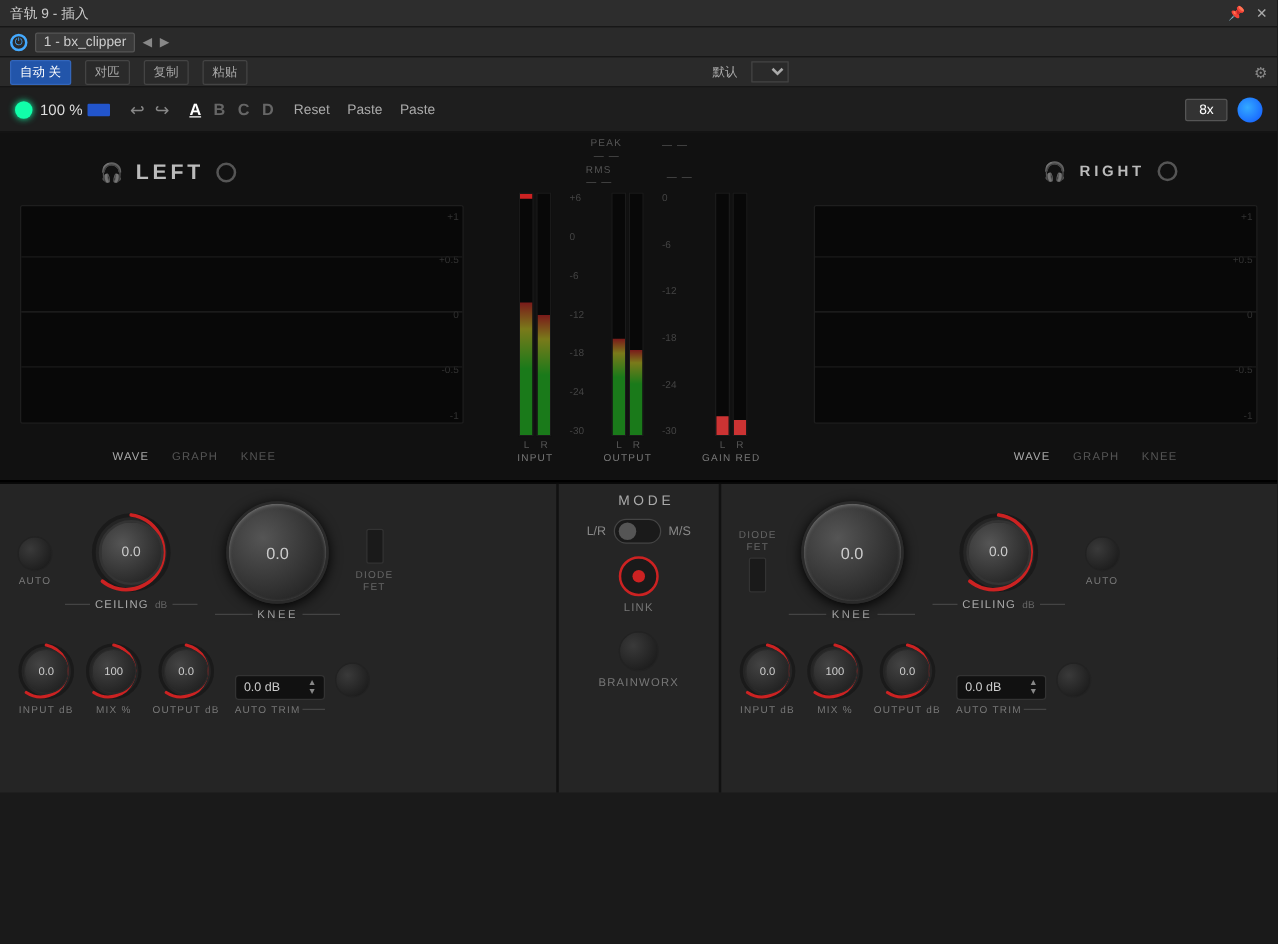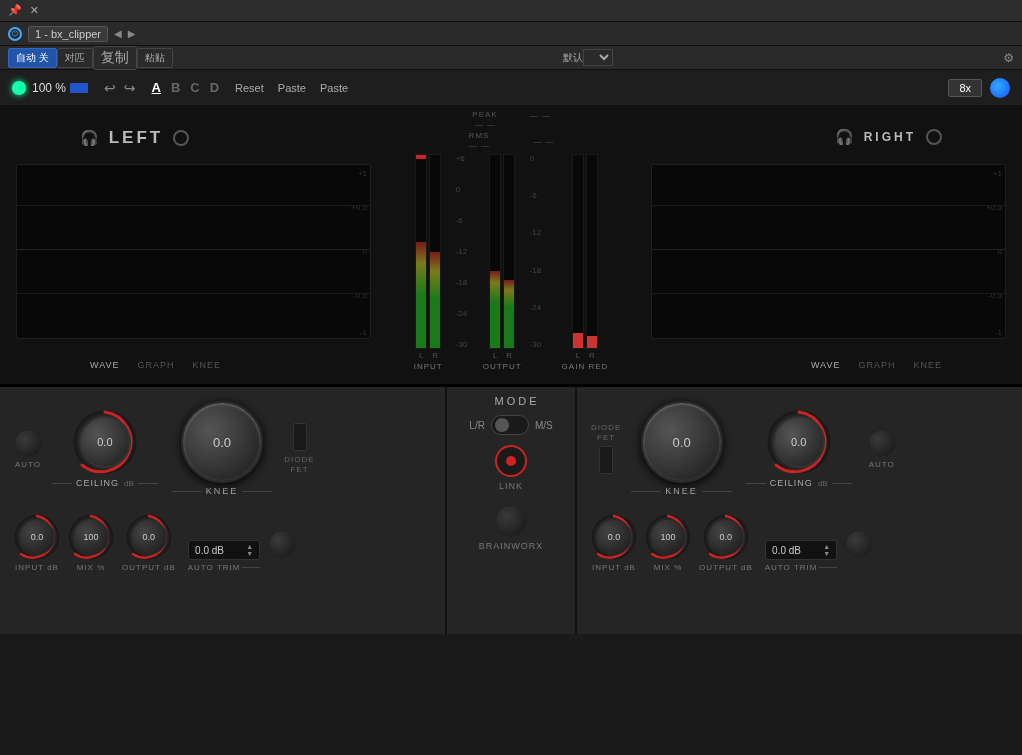--- a/index.html
+++ b/index.html
@@ -34,21 +34,21 @@
       border-bottom: 1px solid #111;
     }
 
     
     .toolbar2 {
       height: 24px;
       background: #2a2a2a;
       display: flex;
       align-items: center;
       padding: 0 8px;
-      gap: 0;
+      gap: 11px;
       border-bottom: 1px solid #111;
     }
 
     
     .plugin-header {
       height: 36px;
       background: #1e1e1e;
       display: flex;
       align-items: center;
       padding: 0 12px;
@@ -64,36 +64,37 @@
       padding: 0 10px;
       gap: 8px;
       border-top: 1px solid #000;
     }
 
   </style>
 </head>
 <body>
 
 <div class="os-bar">
+  <span style="font-size:11px;color:#ccc;flex:1;">音轨 9 - 插入</span>
   <span style="font-size:11px;color:#aaa;cursor:pointer;">📌</span>
   <span style="font-size:11px;color:#aaa;cursor:pointer;">✕</span>
 </div>
 
 <div class="toolbar1">
   <span style="width:14px;height:14px;border-radius:50%;border:2px solid #4af;display:inline-flex;align-items:center;justify-content:center;font-size:8px;color:#4af;cursor:pointer;">⏻</span>
   <span style="font-size:11px;color:#ccc;background:#3a3a3a;padding:1px 6px;border-radius:2px;border:1px solid #555;cursor:pointer;">1 - bx_clipper</span>
   <span style="font-size:10px;color:#888;cursor:pointer;">◀</span>
   <span style="font-size:10px;color:#888;cursor:pointer;">▶</span>
   <span style="flex:1"></span>
 </div>
 
 <div class="toolbar2">
   <span style="font-size:10px;color:#fff;background:#2255aa;border:1px solid #3366bb;padding:2px 7px;border-radius:2px;cursor:pointer;">自动 关</span>
   <span style="font-size:10px;color:#aaa;background:#2a2a2a;border:1px solid #444;padding:2px 7px;border-radius:2px;cursor:pointer;">对匹</span>
-  <span style="font-size:14px;color:#aaa;background:#2a2a2a;border:1px solid #444;padding:2px 7px;border-radius:2px;cursor:pointer;">复制</span>
+  <span style="font-size:10px;color:#aaa;background:#2a2a2a;border:1px solid #444;padding:2px 7px;border-radius:2px;cursor:pointer;">复制</span>
   <span style="font-size:10px;color:#aaa;background:#2a2a2a;border:1px solid #444;padding:2px 7px;border-radius:2px;cursor:pointer;">粘贴</span>
   <span style="flex:1"></span>
   <span style="font-size:10px;color:#aaa;">默认</span>
   <select style="font-size:10px;background:#2a2a2a;color:#aaa;border:1px solid #444;padding:1px 4px;"><option></option></select>
   <span style="flex:1"></span>
   <span style="font-size:12px;color:#888;cursor:pointer;">⚙</span>
 </div>
 
 <div class="plugin-header">
   <div style="width:14px;height:14px;background:#1fa;border-radius:50%;margin-right:6px;box-shadow:0 0 6px #1fa;cursor:pointer;"></div>

